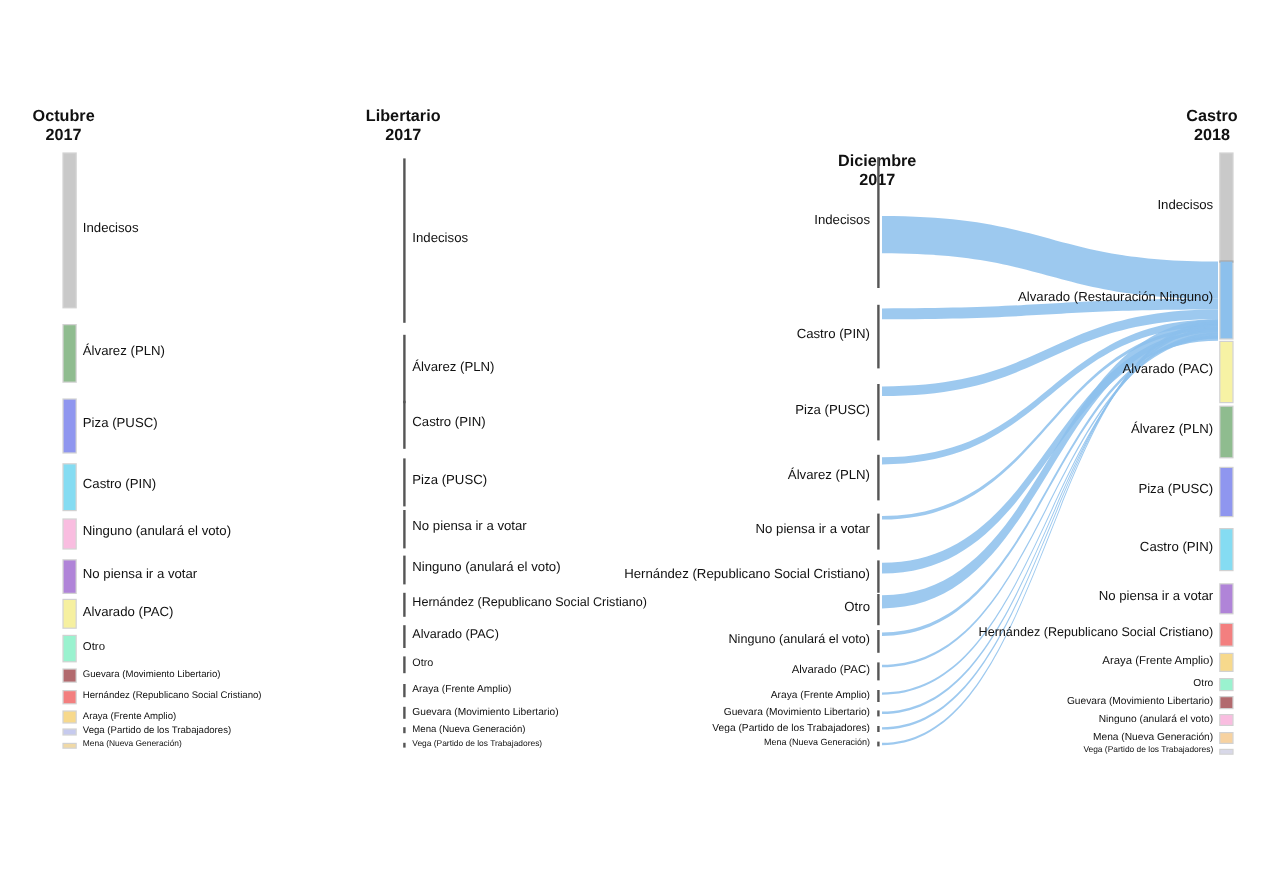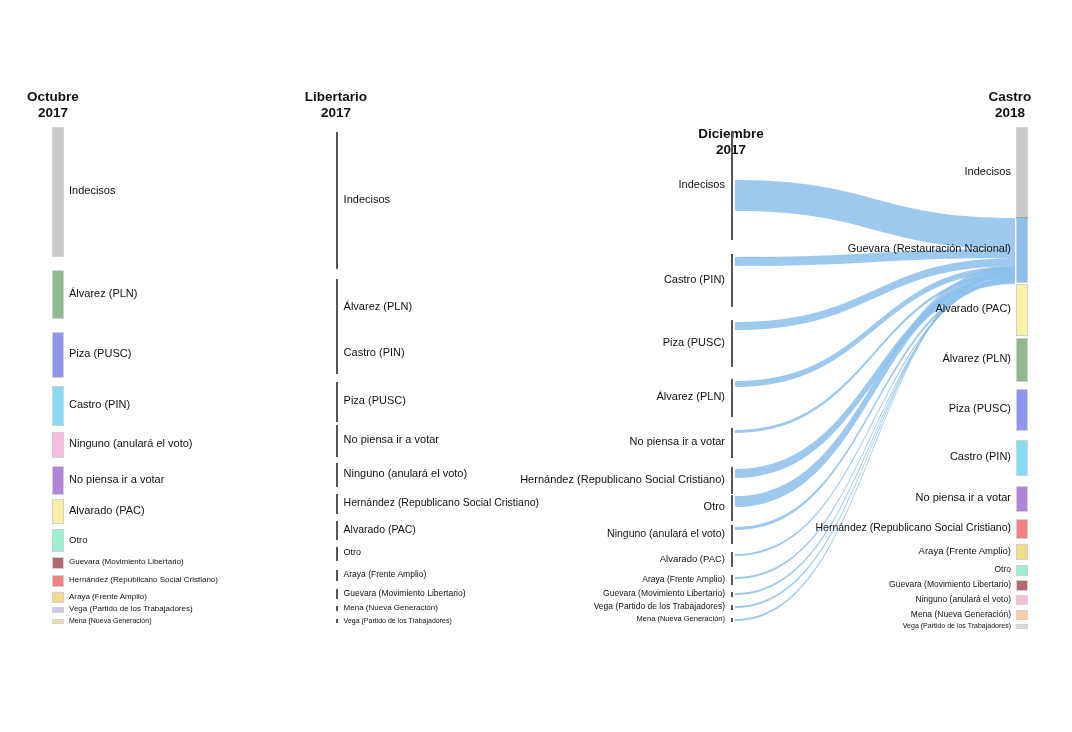--- a/index.html
+++ b/index.html
@@ -155,21 +155,21 @@
       <div class="node-label lbl-left" style="font-size: 8.5px; top: 574.73px; right: 347px;">Araya (Frente Amplio)</div>
       <div class="node" style="left: 731px; top: 592px; width: 1.6px; height: 5px; background: rgb(85, 85, 85);"></div>
       <div class="node-label lbl-left" style="font-size: 8.5px; top: 589.23px; right: 347px;">Guevara (Movimiento Libertario)</div>
       <div class="node" style="left: 731px; top: 605px; width: 1.6px; height: 5px; background: rgb(85, 85, 85);"></div>
       <div class="node-label lbl-left" style="font-size: 8.5px; top: 602.23px; right: 347px;">Vega (Partido de los Trabajadores)</div>
       <div class="node" style="left: 731px; top: 618px; width: 1.6px; height: 4px; background: rgb(85, 85, 85);"></div>
       <div class="node-label lbl-left" style="font-size: 7.5px; top: 615.35px; right: 347px;">Mena (Nueva Generación)</div>
       <div class="node" style="left: 1017px; top: 128px; width: 10px; height: 90px; background: rgb(201, 201, 201); outline: rgba(0, 0, 0, 0.18) solid 0.5px;"></div>
       <div class="node-label lbl-left" style="font-size: 11px; top: 166.18px; right: 61px;">Indecisos</div>
       <div class="node" style="left: 1017px; top: 218px; width: 10px; height: 64px; background: rgb(140, 192, 236); outline: rgba(0, 0, 0, 0.18) solid 0.5px;"></div>
-      <div class="node-label lbl-left" style="font-size: 11px; top: 243.18px; right: 61px;">Guevara (Restauración Nacional)</div>
+      <div class="node-label lbl-left" style="font-size: 11px; top: 243.18px; right: 61px;">Alvarado (Restauración Ninguno)</div>
       <div class="node" style="left: 1017px; top: 285px; width: 10px; height: 50px; background: rgb(247, 242, 164); outline: rgba(0, 0, 0, 0.18) solid 0.5px;"></div>
       <div class="node-label lbl-left" style="font-size: 11px; top: 303.18px; right: 61px;">Alvarado (PAC)</div>
       <div class="node" style="left: 1017px; top: 339px; width: 10px; height: 42px; background: rgb(143, 188, 143); outline: rgba(0, 0, 0, 0.18) solid 0.5px;"></div>
       <div class="node-label lbl-left" style="font-size: 11px; top: 353.18px; right: 61px;">Álvarez (PLN)</div>
       <div class="node" style="left: 1017px; top: 390px; width: 10px; height: 40px; background: rgb(143, 150, 239); outline: rgba(0, 0, 0, 0.18) solid 0.5px;"></div>
       <div class="node-label lbl-left" style="font-size: 11px; top: 403.18px; right: 61px;">Piza (PUSC)</div>
       <div class="node" style="left: 1017px; top: 441px; width: 10px; height: 34px; background: rgb(133, 220, 242); outline: rgba(0, 0, 0, 0.18) solid 0.5px;"></div>
       <div class="node-label lbl-left" style="font-size: 11px; top: 451.18px; right: 61px;">Castro (PIN)</div>
       <div class="node" style="left: 1017px; top: 487px; width: 10px; height: 24px; background: rgb(176, 132, 216); outline: rgba(0, 0, 0, 0.18) solid 0.5px;"></div>
       <div class="node-label lbl-left" style="font-size: 11px; top: 492.18px; right: 61px;">No piensa ir a votar</div>

